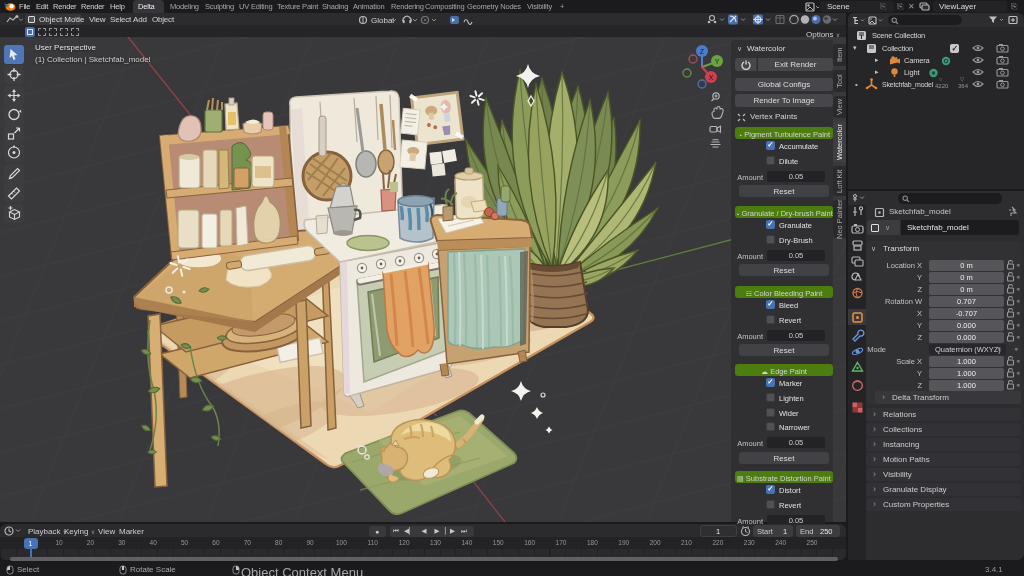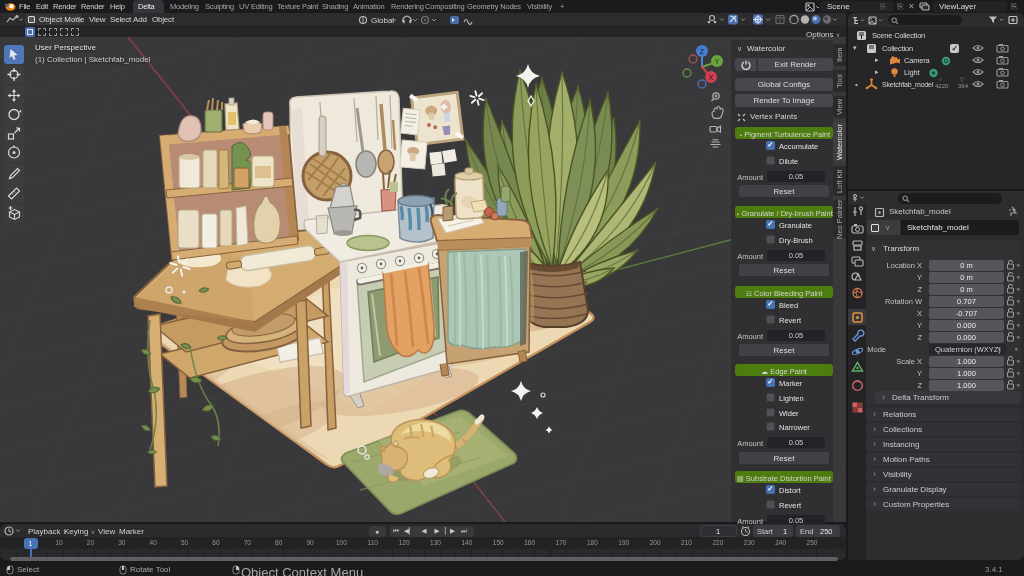--- a/index.html
+++ b/index.html
@@ -868,19 +868,19 @@
     <div class="abs" style="left:0;top:562px;width:1024px;height:14px;background:#1b1b1d"></div>
     <svg class="abs" style="left:6px;top:564.5px" width="8" height="10" viewBox="0 0 8 10">
 <rect x="1" y="1" width="6" height="8" rx="2.5" fill="none" stroke="#8a8a8c" stroke-width="1"></rect>
       <path d="M 1,4.5 q 0,-3.5 3,-3.5 l 0,4 l -3,0 Z" fill="#c8c8ca"></path>
     </svg>
     <div class="txt" style="left:17px;top:564.5px;font-size:8px;color:#a8a8aa">Select</div>
     <svg class="abs" style="left:119px;top:564.5px" width="8" height="10" viewBox="0 0 8 10">
 <rect x="1" y="1" width="6" height="8" rx="2.5" fill="none" stroke="#8a8a8c" stroke-width="1"></rect>
       <rect x="3" y="1" width="2" height="4" fill="#c8c8ca"></rect>
     </svg>
-    <div class="txt" style="left:130px;top:564.5px;font-size:8px;color:#a8a8aa">Rotate Tool</div>
+    <div class="txt" style="left:130px;top:564.5px;font-size:8px;color:#a8a8aa">Rotate Scale</div>
     <svg class="abs" style="left:232px;top:564.5px" width="8" height="10" viewBox="0 0 8 10">
 <rect x="1" y="1" width="6" height="8" rx="2.5" fill="none" stroke="#8a8a8c" stroke-width="1"></rect>
       <path d="M 7,4.5 q 0,-3.5 -3,-3.5 l 0,4 l 3,0 Z" fill="#c8c8ca"></path>
     </svg>
     <div class="txt" style="left:241px;top:564.5px;font-size:13px;color:#a8a8aa">Object Context Menu</div>
     <div class="txt" style="left:985px;top:564.5px;font-size:8px;color:#98989a">3.4.1</div>
   </div>
 </body></html>

